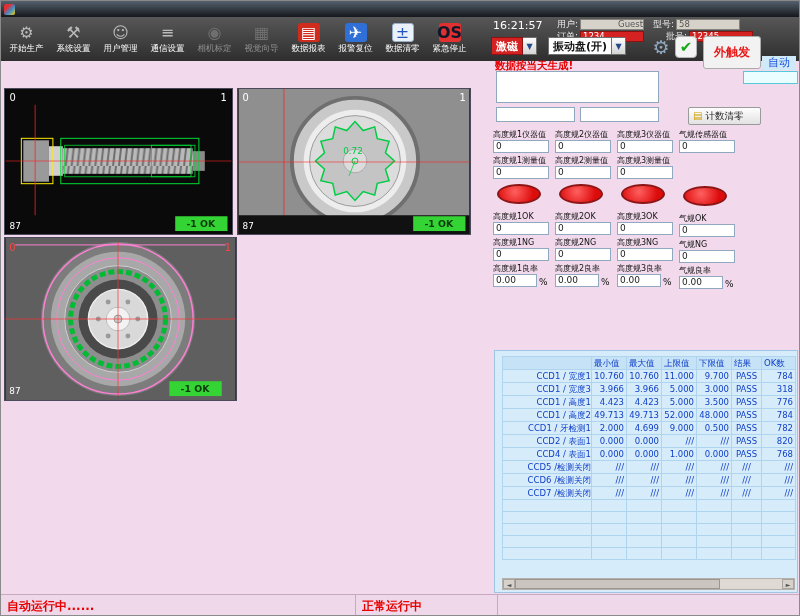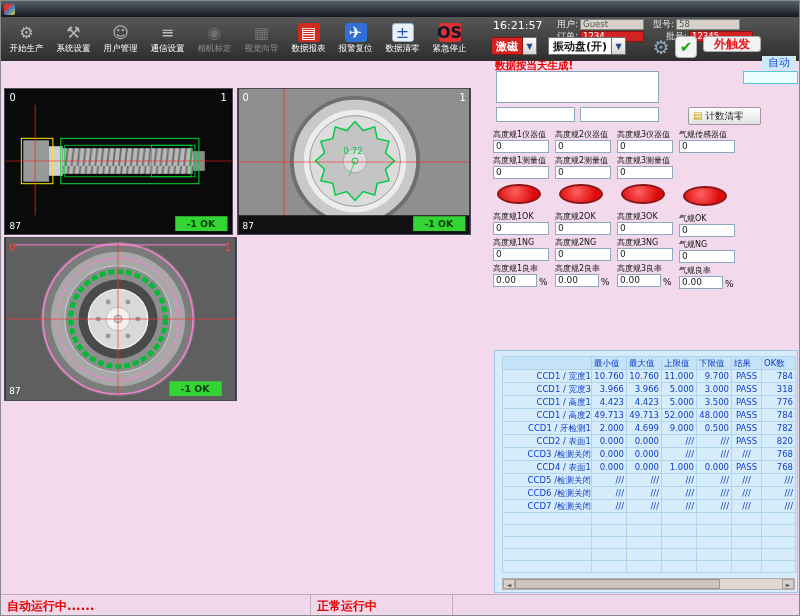--- a/index.html
+++ b/index.html
@@ -26,35 +26,35 @@
   .ic-blue{background:#2f6fd6;color:#fff;font-size:12px;}
   .ic-lightblue{background:#eaf1fb;color:#2255bb;font-size:12px;border:1px solid #9ab0c8;}
   .ic-redstop{background:#e03030;color:#0f172a;font-weight:bold;font-size:9px;border-radius:4px;}
 
   .hdr-time{position:absolute;left:492px;top:2px;color:#fff;font-size:11px;}
   .hdr-field{position:absolute;display:flex;align-items:center;gap:2px;}
   .hdr-label{color:#e8e8e8;font-size:9px;white-space:nowrap;}
   .hdr-box{width:64px;height:11px;background:#d6d2ca;border:1px solid #83817c;
     font-size:8.5px;color:#555;padding-left:2px;line-height:9px;overflow:hidden;}
   .hdr-box.red{background:#d42222;border-color:#8c1212;color:#fff;}
-  .f-user{left:556px;top:1px;} .f-model{left:652px;top:1px;}
+  .f-user{left:556px;top:1px;text-align:right;} .f-model{left:652px;top:1px;}
   .f-order{left:556px;top:13px;} .f-batch{left:652px;top:13px;margin-left:13px;}
 
   .combo{position:absolute;display:flex;height:18px;}
   .combo .val{background:#fff;border:1px solid #6f6f6f;font-weight:bold;font-size:11px;
     display:flex;align-items:center;padding:0 4px;white-space:nowrap;color:#111;}
   .combo .val.redbg{background:#d42222;color:#fff;border-color:#8c1212;}
   .combo .arrow{width:14px;background:linear-gradient(#fdfdfd,#d4d4d4);border:1px solid #6f6f6f;
     border-left:none;color:#244a8c;font-size:8px;display:flex;align-items:center;justify-content:center;}
   .cb-excite{left:490px;top:20px;} .cb-vib{left:547px;top:20px;}
   .round-btn{position:absolute;width:22px;height:22px;border-radius:4px;display:flex;
     align-items:center;justify-content:center;cursor:pointer;}
   .btn-gear{left:649px;top:19px;color:#8fa6bd;font-size:19px;}
   .btn-check{left:674px;top:19px;background:#f4f4f4;border:1px solid #b4b4b4;color:#18a818;font-size:15px;font-weight:bold;}
-  .btn-ext{position:absolute;left:702px;top:19px;width:58px;height:16px;background:#f2f2f2;
+  .btn-ext{position:absolute;left:702px;top:19px;width:58px;height:33px;background:#f2f2f2;
     border:1px solid #ababab;border-radius:3px;color:#e81818;font-weight:bold;font-size:12px;
     display:flex;align-items:center;justify-content:center;cursor:pointer;}
 
   
   .marquee{position:absolute;left:494px;top:58px;color:#e80000;font-size:10.5px;font-weight:bold;white-space:nowrap;}
   .auto-chip{position:absolute;left:761px;top:55px;background:#cfe9f9;padding:0 6px;height:14px;
     line-height:14px;font-size:11px;font-weight:normal;color:#1a50dd;}
   .mini-input{position:absolute;left:742px;top:70px;width:55px;height:13px;background:#eafdff;border:1px solid #57c8d8;}
 
   
@@ -105,21 +105,21 @@
   .hs-arrow{width:12px;background:#d6d1cb;border:1px solid #a9a49d;color:#555;font-size:6px;
     display:flex;align-items:center;justify-content:center;cursor:pointer;}
   .hs-thumb{width:205px;background:#cac5be;border:1px solid #9a958e;cursor:grab;}
   .hs-track{flex:1;}
 
   
   .statusbar{position:absolute;left:0;top:593px;width:800px;height:23px;background:#efd8ea;
     border-top:1px solid #c9a8c2;display:flex;}
   .sseg{border-right:1px solid #c9a8c2;display:flex;align-items:center;padding-left:6px;
     color:#e80000;font-weight:bold;font-size:12px;white-space:nowrap;}
-  .sseg1{width:310px;} .sseg2{width:142px;} .sseg3{flex:1;border-right:none;}
+  .sseg1{width:355px;} .sseg2{width:142px;} .sseg3{flex:1;border-right:none;}
 </style>
 </head>
 <body>
 
 <div class="window">
 
   <div class="titlebar">
     <div class="app-icon"></div>
   </div>
 
@@ -431,29 +431,20 @@
         <tr>
           <td class="c0">CCD2 / 表面1</td>
           <td class="c1">0.000</td>
           <td class="c2">0.000</td>
           <td class="c3">///</td>
           <td class="c4">///</td>
           <td class="c5">PASS</td>
           <td class="c6">820</td>
         </tr>
         <tr>
-          <td class="c0">CCD3 /检测关闭</td>
-          <td class="c1">0.000</td>
-          <td class="c2">0.000</td>
-          <td class="c3">///</td>
-          <td class="c4">///</td>
-          <td class="c5">///</td>
-          <td class="c6">768</td>
-        </tr>
-        <tr>
           <td class="c0">CCD4 / 表面1</td>
           <td class="c1">0.000</td>
           <td class="c2">0.000</td>
           <td class="c3">1.000</td>
           <td class="c4">0.000</td>
           <td class="c5">PASS</td>
           <td class="c6">768</td>
         </tr>
         <tr>
           <td class="c0">CCD5 /检测关闭</td>

